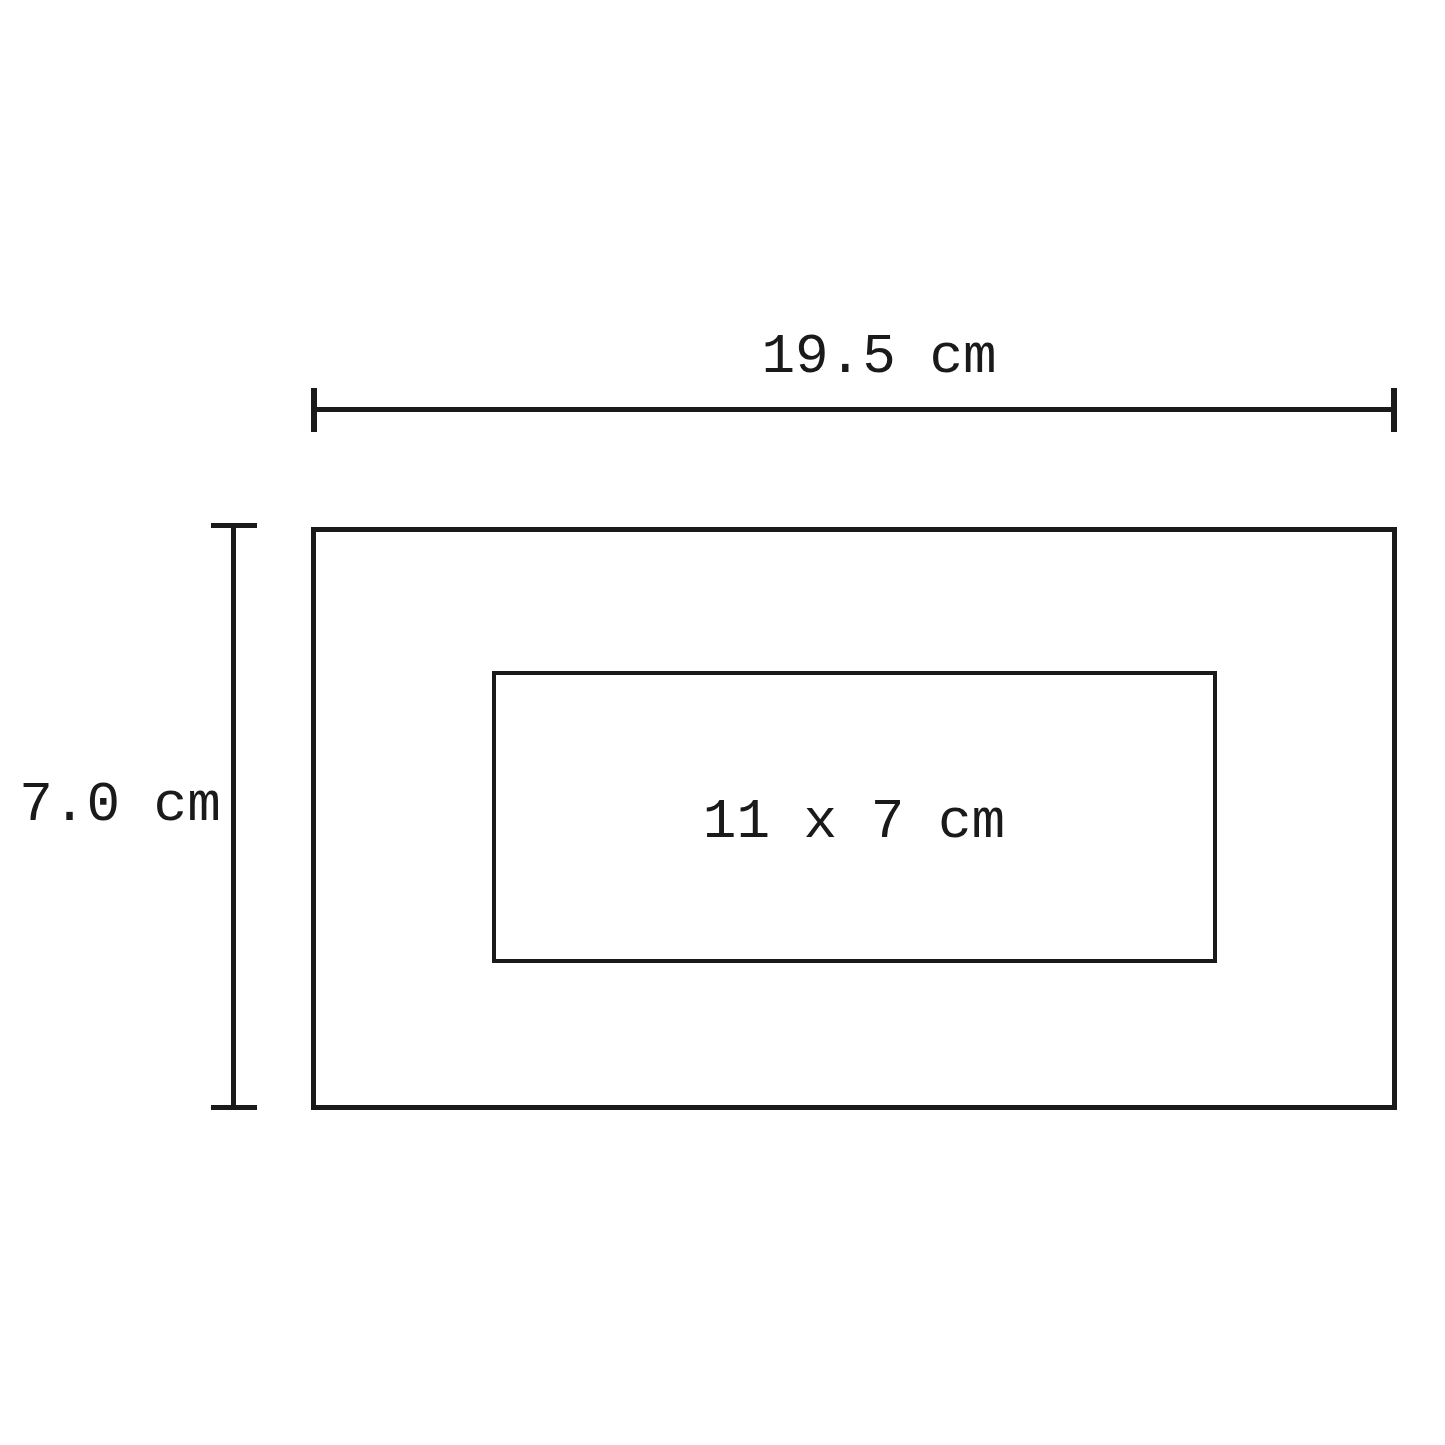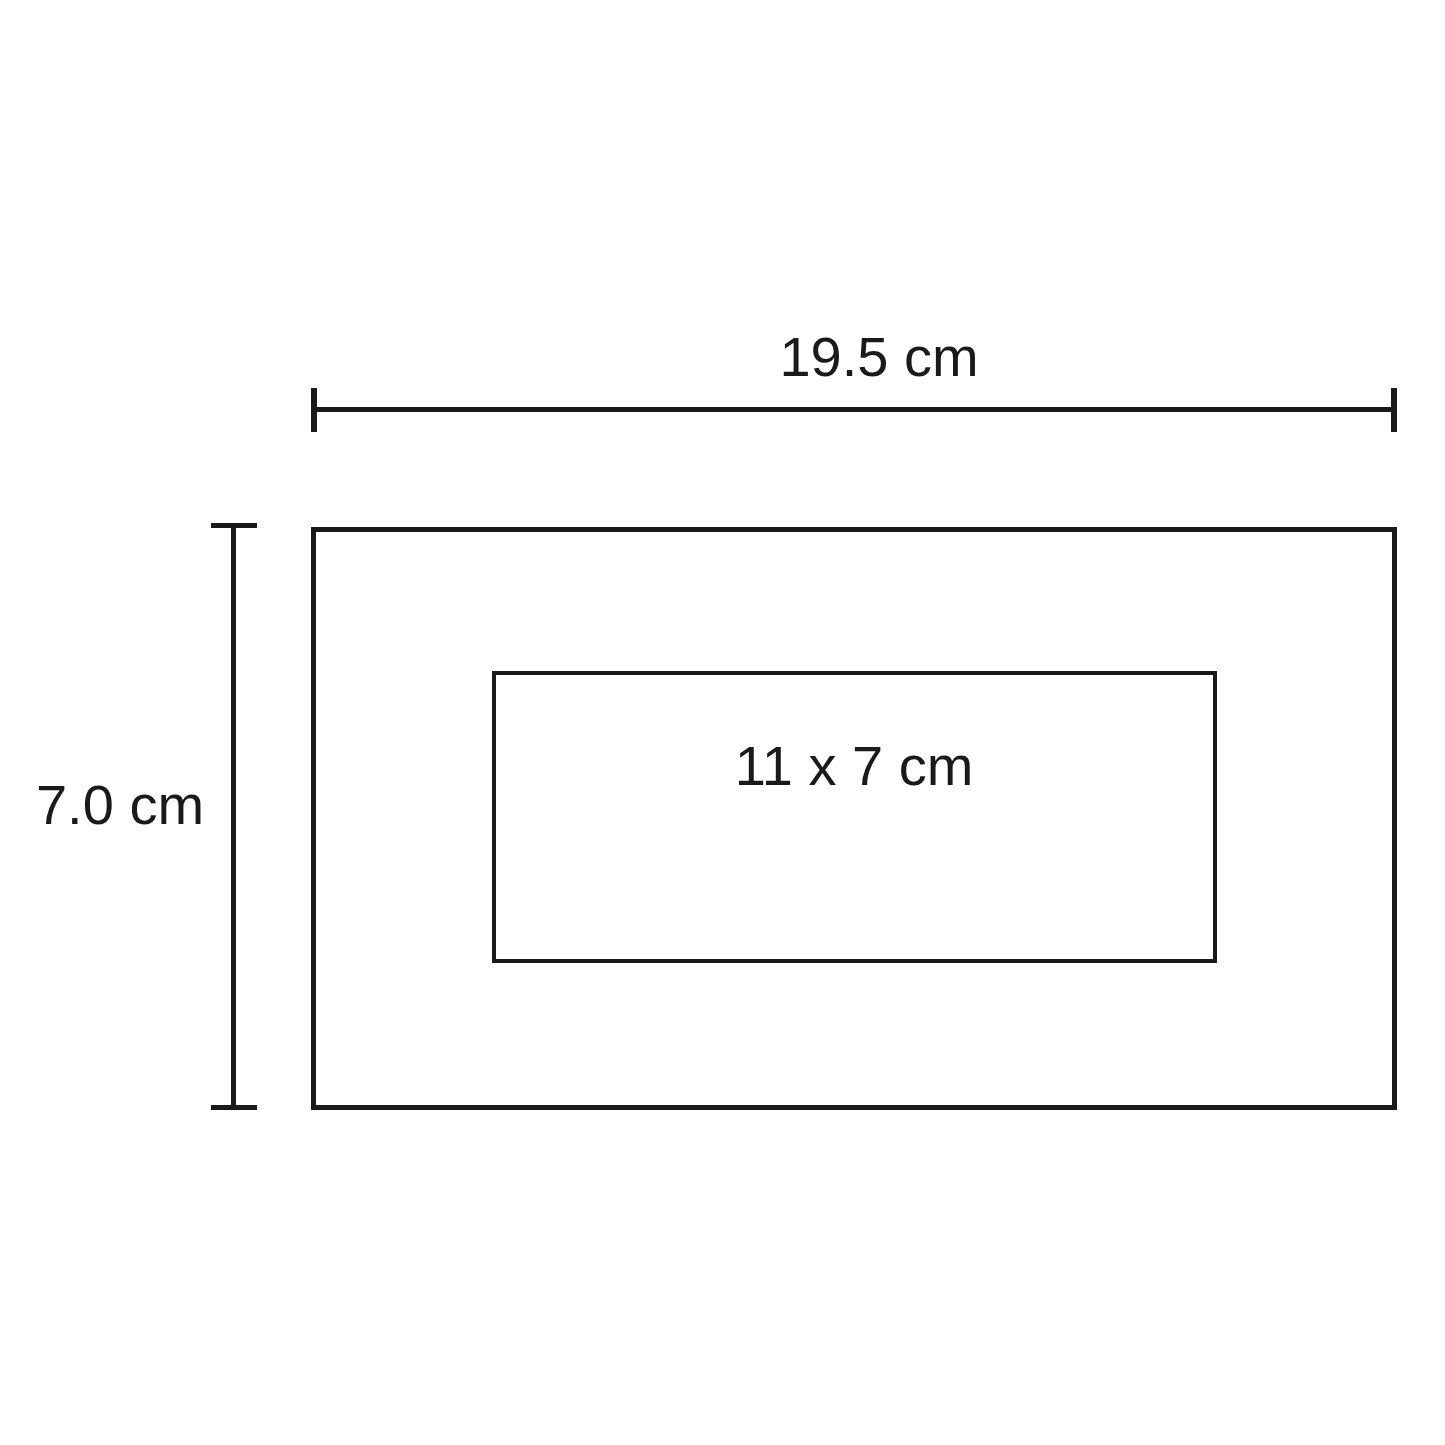--- a/index.html
+++ b/index.html
@@ -11,21 +11,21 @@
     margin:0;
     padding:0;
     background:var(--bg-color);
   }
   .canvas{
     position:relative;
     width:1445px;
     height:1445px;
     background:var(--bg-color);
     overflow:hidden;
-    font-family:Liberation Sans, sans-serif;
+    font-family:Liberation Mono, monospace;
     color:var(--text-color);
   }
   .dim-label{
     position:absolute;
     font-size:56px;
     line-height:1;
     white-space:nowrap;
     transform:translateX(-50%);
     color:var(--text-color);
   }
@@ -82,21 +82,21 @@
   .inner-rect{
     position:absolute;
     left:492px; top:671px;
     width:725px; height:292px;
     border:4px solid var(--line-color);
     box-sizing:border-box;
     background:var(--bg-color);
   }
   .inner-label{
     position:absolute;
-    left:854px; top:738px;
+    left:854px; top:794px;
     transform:translateX(-50%);
     font-size:56px;
     line-height:1;
     white-space:nowrap;
     color:var(--text-color);
   }
 </style>
 </head>
 <body>
 

